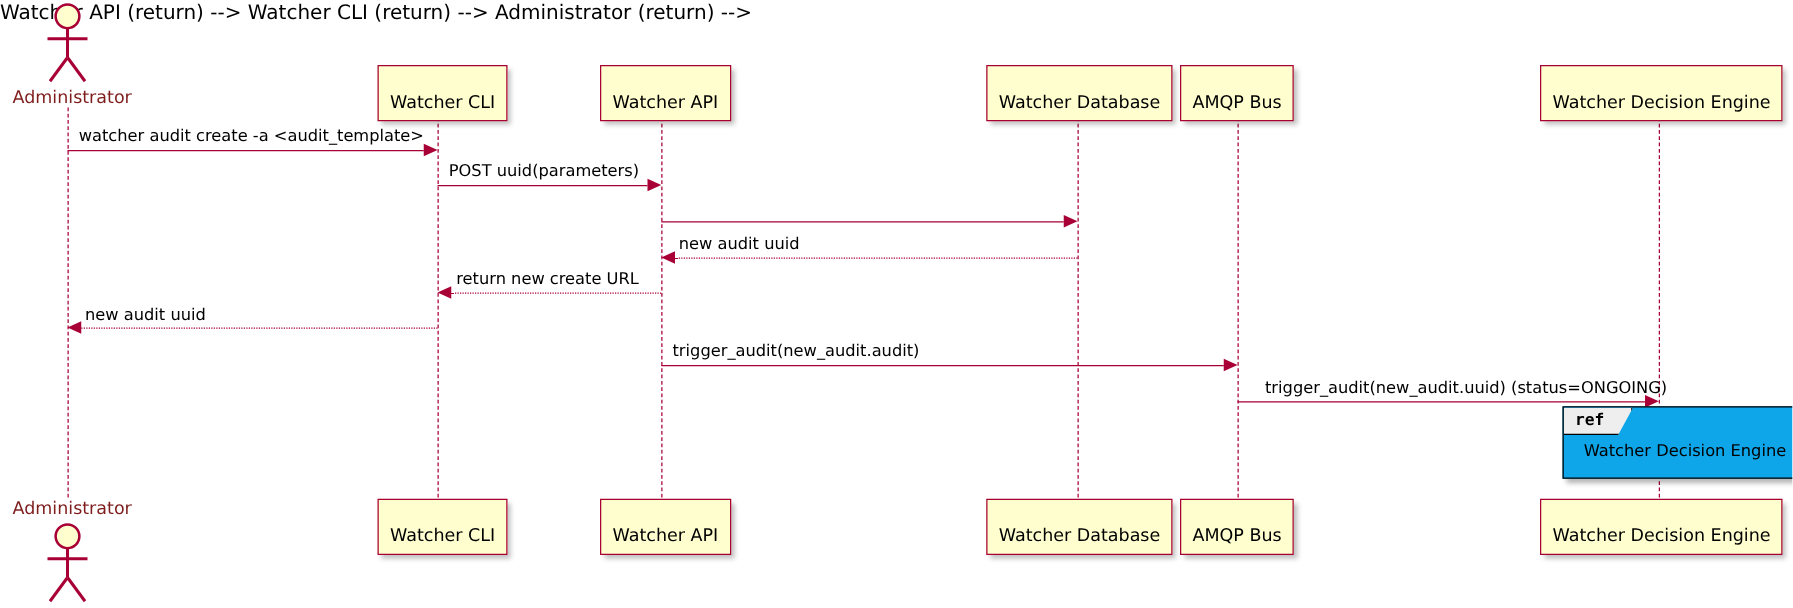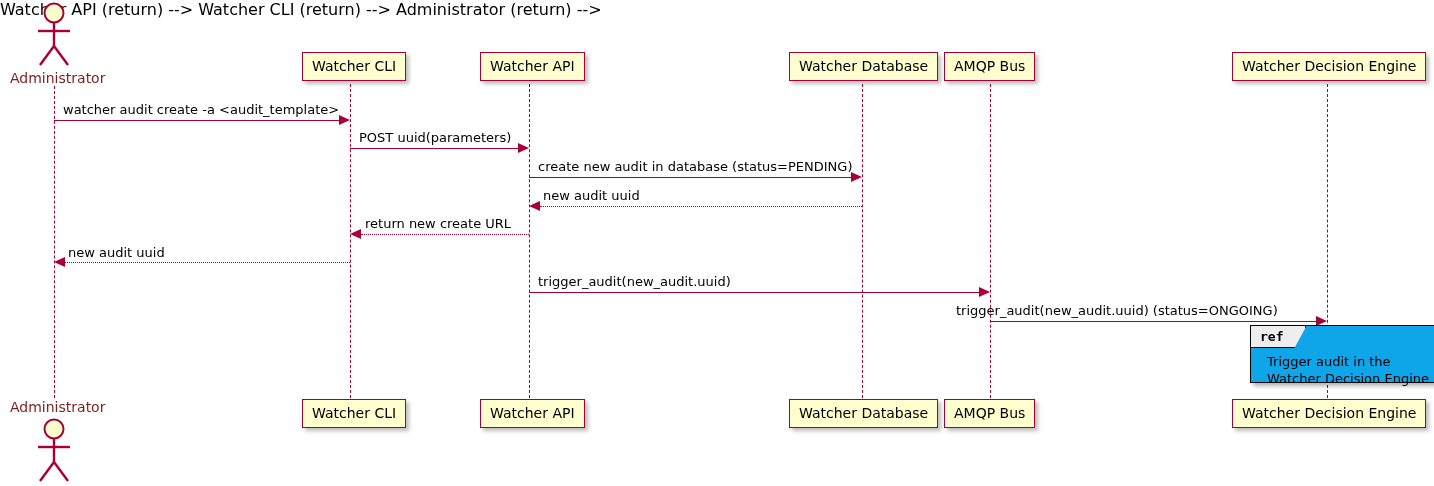--- a/index.html
+++ b/index.html
@@ -24,21 +24,21 @@
     z-index: 1;
   }
   .participant {
     position: absolute;
     box-sizing: border-box;
     background: #FEFECE;
     border: 1.5px solid #A80036;
     color: #000000;
     font-size: 14px;
     line-height: 1;
-    padding: 6px 9px 7px 9px;
+    padding: 22px 9px 7px 9px;
     white-space: nowrap;
     z-index: 5;
     box-shadow: 3px 3px 4px rgba(0,0,0,0.26);
   }
   .actor-wrap {
     position: absolute;
     z-index: 5;
   }
   .actor-label {
     position: absolute;
@@ -156,52 +156,50 @@
   <div class="msg-label" style="left:63px; top:103px;text-align:right;">watcher audit create -a &lt;audit_template&gt;</div>
 
   
   <div class="msg" style="left:350px; top:148px; width:168px;"></div>
   <div class="arrowhead right" style="left:518px; top:143px;"></div>
   <div class="msg-label" style="left:359px; top:131px;">POST uuid(parameters)</div>
 
   
   <div class="msg" style="left:529px; top:177px; width:322px;"></div>
   <div class="arrowhead right" style="left:851px; top:172px;"></div>
-  <div class="msg-label" style="left:538px; top:160px;">create new audit in database (status=PENDING)</div>
 
    Watcher API (return) --&gt;
   <div class="msg dotted" style="left:540px; top:206px; width:322px;"></div>
   <div class="arrowhead left" style="left:529px; top:201px;"></div>
   <div class="msg-label" style="left:543px; top:189px;">new audit uuid</div>
 
    Watcher CLI (return) --&gt;
   <div class="msg dotted" style="left:361px; top:234px; width:168px;"></div>
   <div class="arrowhead left" style="left:350px; top:229px;"></div>
   <div class="msg-label" style="left:365px; top:217px;">return new create URL</div>
 
    Administrator (return) --&gt;
   <div class="msg dotted" style="left:65px; top:262px; width:285px;"></div>
   <div class="arrowhead left" style="left:54px; top:257px;"></div>
   <div class="msg-label" style="left:68px; top:246px;">new audit uuid</div>
 
   
   <div class="msg" style="left:529px; top:292px; width:450px;"></div>
   <div class="arrowhead right" style="left:979px; top:287px;"></div>
-  <div class="msg-label" style="left:538px; top:275px;">trigger_audit(new_audit.uuid)</div>
+  <div class="msg-label" style="left:538px; top:275px;">trigger_audit(new_audit.audit)</div>
 
   
   <div class="msg" style="left:990px; top:321px; width:326px;"></div>
   <div class="arrowhead right" style="left:1316px; top:316px;"></div>
-  <div class="msg-label" style="left:956px; top:304px;">trigger_audit(new_audit.uuid) (status=ONGOING)</div>
+  <div class="msg-label" style="left:1012px; top:304px;">trigger_audit(new_audit.uuid) (status=ONGOING)</div>
 
   
   <div class="refbox" style="left:1230px; top:325px; width:192px; height:58px;">
     <div class="ref-tab">ref</div>
     <div class="ref-body">
-      <div>Trigger audit in the</div>
       <div>Watcher Decision Engine</div>
     </div>
   </div>
 
   
   <div class="actor-label" style="left:10px; top:399px;">Administrator</div>
   <div class="actor-wrap" style="left:32px; top:418px;">
     <svg width="44" height="66" viewBox="0 0 44 66">
       <circle cx="22" cy="11" r="9.5" fill="#FEFECE" stroke="#A80036" stroke-width="2"></circle>
       <line x1="22" y1="21" x2="22" y2="44" stroke="#A80036" stroke-width="2.4"></line>

